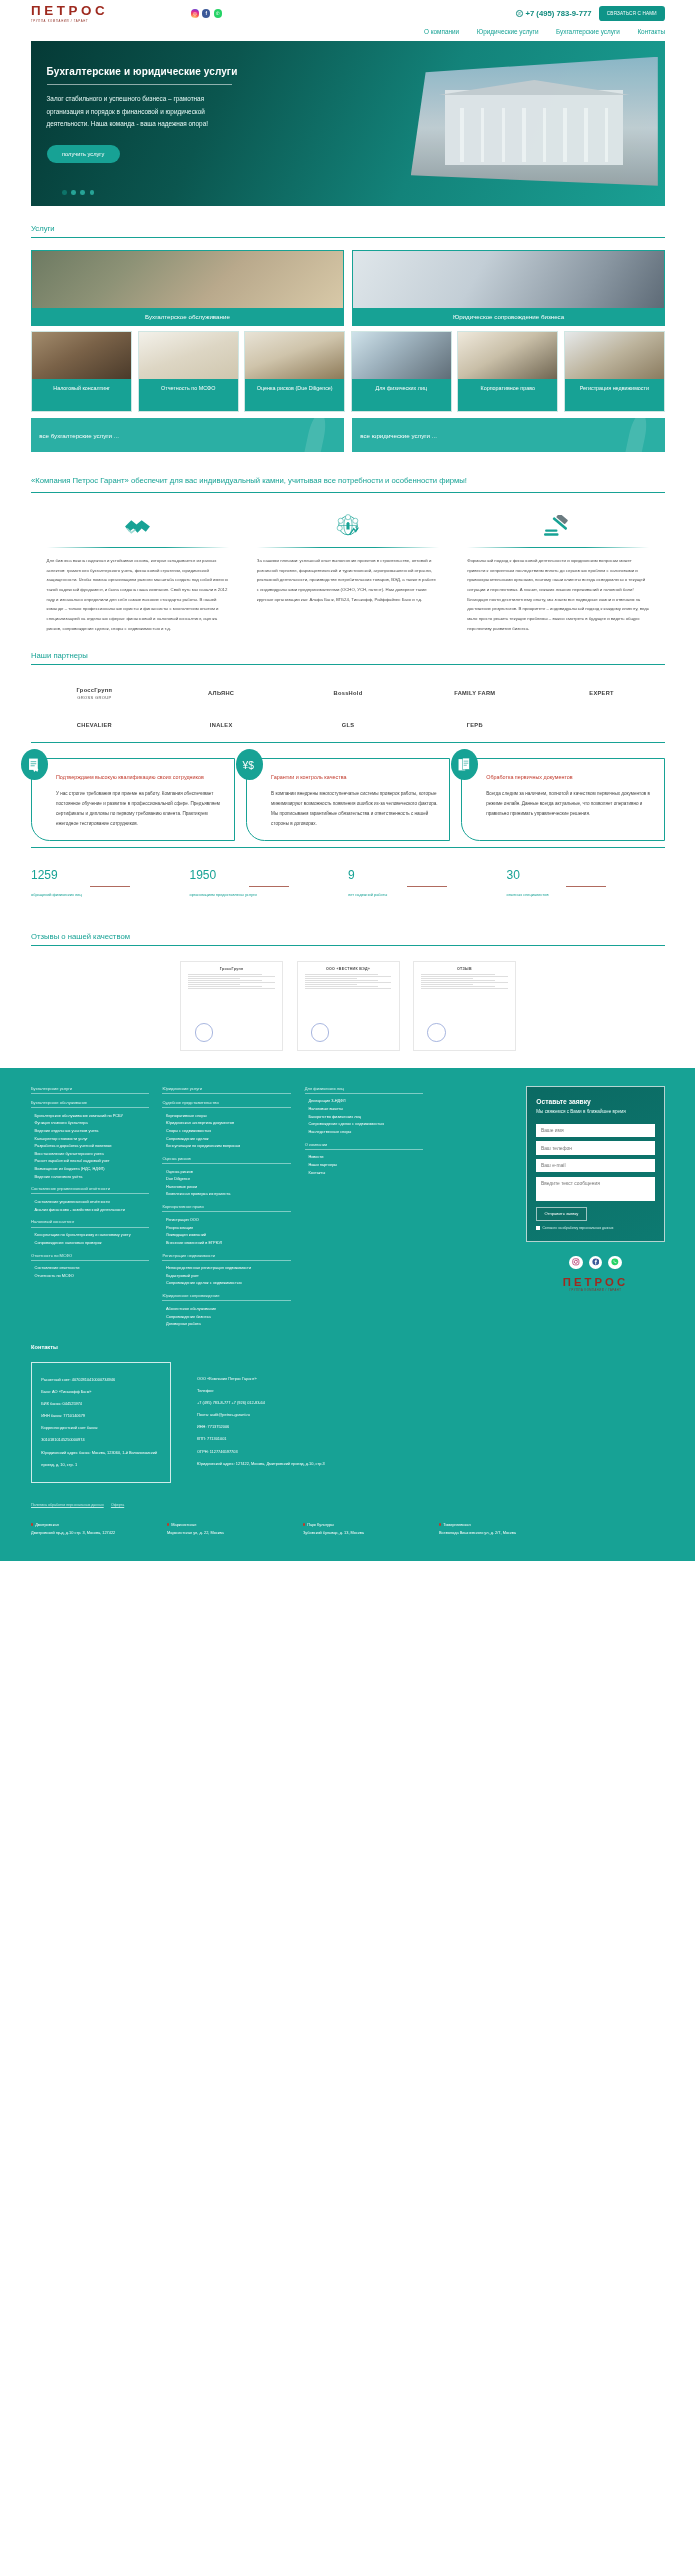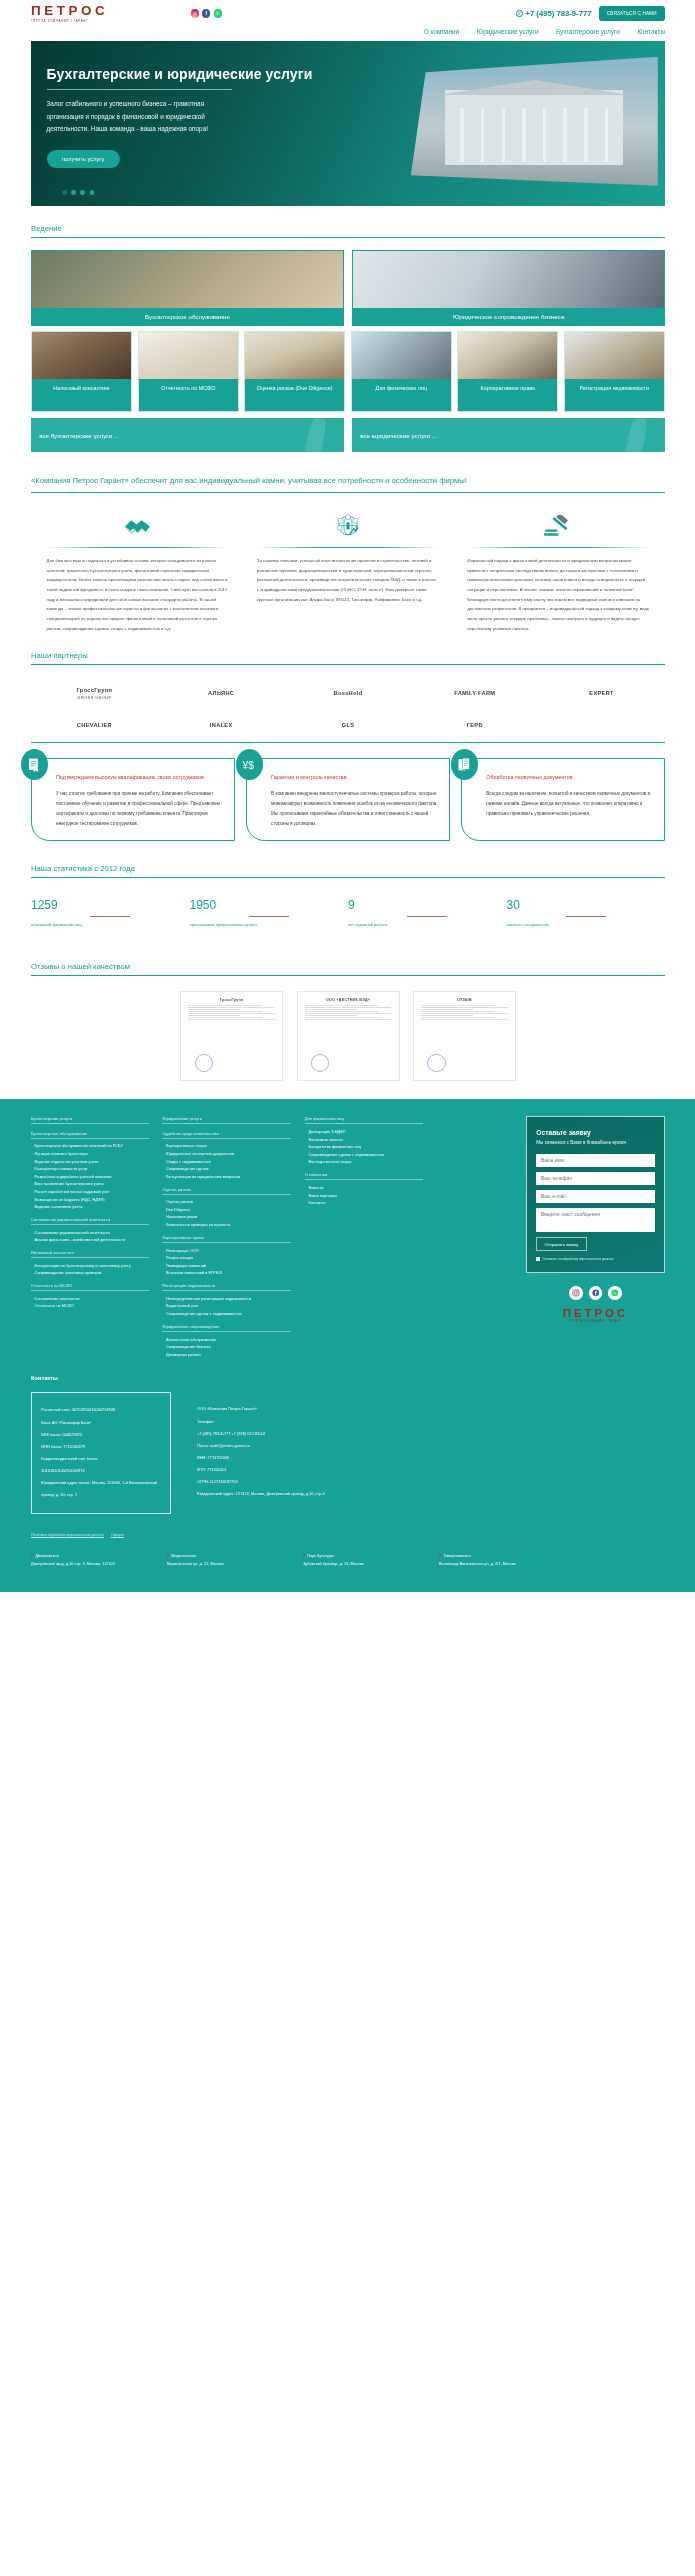--- a/index.html
+++ b/index.html
@@ -30,21 +30,21 @@
   .btn-contact { background:#0f9488; color:#fff; font-size:4.6px; letter-spacing:0.2px; padding:4.6px 8.2px; border-radius:3.1px; border:none; cursor:pointer; text-transform:uppercase;}
 
   
   .nav { display:flex; justify-content:flex-end; gap:17.5px; padding: 1px 31px 6.2px; }
   .nav a { color:#17a295; font-size:6.4px; text-decoration:none; }
 
   
   .hero { position:relative; height:165px; margin: 0 31px; overflow:hidden;
           background: linear-gradient(115deg,#053a36 0%, #0b564f 30%, #13837a 62%, #1aa094 100%); }
   .hero-inner { padding: 25px 0 0 15.5px; width: 289px; position:relative; z-index:3;}
-  .hero-title { color:#fff; font-size:14px; font-weight:700; letter-spacing:0.1px;}
+  .hero-title { color:#fff; font-size:10px; font-weight:700; letter-spacing:0.1px;}
   .hero-rule { height:0.5px; background:rgba(255,255,255,.55); margin:7.2px 0 8.2px; width:185px;}
   .hero-text { color:#eafbf8; font-size:6.4px; line-height:1.95; width:170px;}
   .hero-btn { margin-top:14.4px; background:#17a295; border:none; color:#fff; font-size:5.7px; padding:6.2px 15.5px; border-radius:11.3px; cursor:pointer;}
   .dots { position:absolute; left:31px; bottom:11.3px; display:flex; gap:4.6px; z-index:3;}
   .dot { width:4.6px; height:4.6px; border-radius:50%; background:#2bb3a5; opacity:.85;}
   .dot.active { background:#0e7b70; }
   .hero-photo { position:absolute; right:7.2px; top:15.5px; width:247px; height:129px; z-index:2;
                 background:
                   linear-gradient(180deg,#cfd6da 0%, #aeb6bb 100%);
                 clip-path: polygon(6% 12%, 100% 0%, 100% 100%, 0% 92%);
@@ -219,21 +219,21 @@
     </div>
     <div class="dots">
       <span class="dot active"></span>
       <span class="dot"></span>
       <span class="dot"></span>
       <span class="dot"></span>
     </div>
   </div>
 
   <div class="sec">
-    <div class="sec-head">Ведение</div>
+    <div class="sec-head">Услуги</div>
     <div class="sec-rule"></div>
 
     <div class="big-cards">
       <div class="big-card">
         <div class="img">
             <div class="ph office1"></div>
           </div>
         <div class="cap">Бухгалтерское обслуживание</div>
       </div>
       <div class="big-card">
@@ -428,21 +428,20 @@
               <line x1="13" y1="16" x2="19" y2="16" stroke="#17a295" stroke-width="1.2"></line>
             </svg>
         </div>
         <div class="why-title">Обработка первичных документов</div>
         <div class="why-body">Всегда следим за наличием, полнотой и качеством первичных документов в режиме онлайн. Данные всегда актуальные, что позволяет оперативно и правильно принимать управленческие решения.</div>
       </div>
     </div>
   </div>
 
   <div class="sec">
-    <div class="sec-head">Наша статистика с 2012 года</div>
     <div class="sec-rule"></div>
     <div class="stats">
       <div class="stat">
         <div class="num">1259</div>
         <div class="bar"></div>
         <div class="lbl">обращений физических лиц</div>
       </div>
       <div class="stat">
         <div class="num">1950</div>
         <div class="bar"></div>

